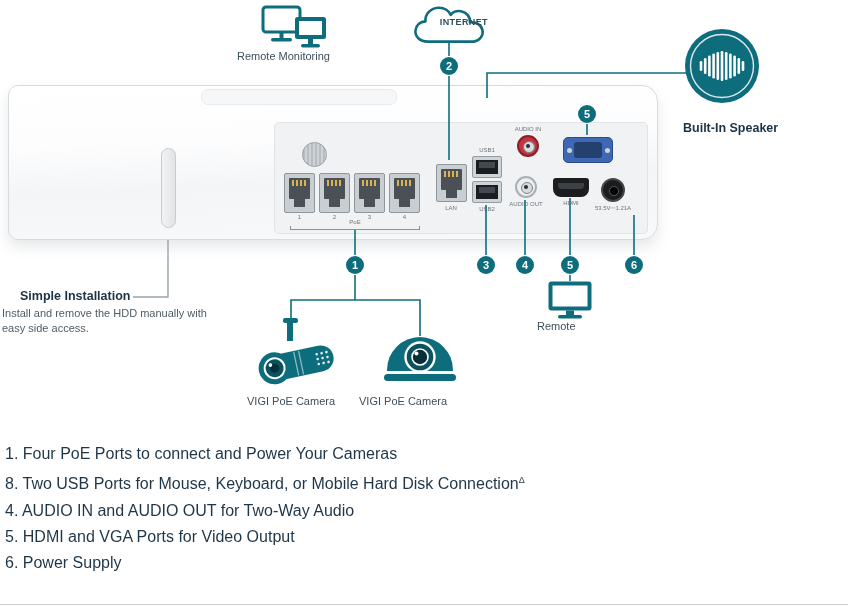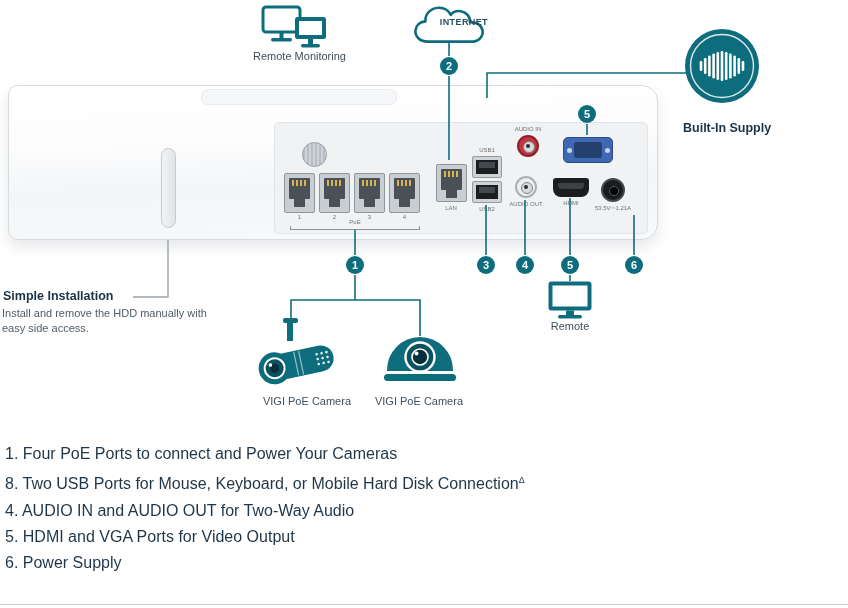--- a/index.html
+++ b/index.html
@@ -52,21 +52,21 @@
   .pnum{position:absolute;top:128px;width:31px;text-align:center;font-size:6px;color:#6d757c;}
   .poe-brk{position:absolute;left:281px;top:140px;width:130px;height:4px;border-left:1px solid #8a9298;border-right:1px solid #8a9298;border-bottom:1px solid #8a9298;}
 
   
   .badge{position:absolute;width:18px;height:18px;border-radius:50%;background:#0e6d7d;color:#fff;
     font-size:11px;font-weight:bold;line-height:18px;text-align:center;z-index:8;}
 
   
   .h-title{position:absolute;font-size:12.5px;font-weight:bold;color:#1c3346;z-index:6;}
   .h-desc{position:absolute;font-size:11px;color:#4e5c66;line-height:15px;z-index:6;}
-  .icon-label{position:absolute;font-size:11px;color:#3e4f5c;text-align:center;z-index:6;}
+  .icon-label{position:absolute;font-size:11px;color:#3e4f5c;z-index:6;}
   .icon-box{position:absolute;z-index:6;}
 
   .cloud-text{position:absolute;left:0;top:13px;width:100%;text-align:right;font-size:9px;font-weight:bold;letter-spacing:.4px;color:#27505f;}
 
   
   .list{position:absolute;left:5px;top:441px;z-index:6;}
   .list-row{font-size:16px;color:#1f3648;line-height:26.2px;white-space:nowrap;}
   .list-row sup{font-size:9px;}
 
   .bottom-rule{position:absolute;left:0;top:604px;width:848px;height:1px;background:#cbced0;}
@@ -191,23 +191,23 @@
         <rect x="32.5" y="24" width="2.6" height="28" rx="1.3"></rect>
         <rect x="36.7" y="23" width="2.6" height="30" rx="1.3"></rect>
         <rect x="40.9" y="24" width="2.6" height="28" rx="1.3"></rect>
         <rect x="45.1" y="25.5" width="2.6" height="25" rx="1.3"></rect>
         <rect x="49.3" y="27.5" width="2.6" height="21" rx="1.3"></rect>
         <rect x="53.5" y="30" width="2.6" height="16" rx="1.3"></rect>
         <rect x="57.7" y="33" width="2.6" height="10" rx="1.3"></rect>
       </g>
     </svg>
   </div>
-  <div class="h-title" style="left:683px;top:121px;">Built-In Supply</div>
-
-  <div class="h-title" style="left:3px;top:289px;">Simple Installation</div>
+  <div class="h-title" style="left:683px;top:121px;">Built-In Speaker</div>
+
+  <div class="h-title" style="left:20px;top:289px;">Simple Installation</div>
   <div class="h-desc" style="left:2px;top:306px;width:208px;">Install and remove the HDD manually with easy side access.</div>
 
   <div class="badge" style="left:346px;top:256px;">1</div>
   <div class="badge" style="left:440px;top:57px;">2</div>
   <div class="badge" style="left:477px;top:256px;">3</div>
   <div class="badge" style="left:516px;top:256px;">4</div>
   <div class="badge" style="left:561px;top:256px;">5</div>
   <div class="badge" style="left:578px;top:105px;">5</div>
   <div class="badge" style="left:625px;top:256px;">6</div>
 

